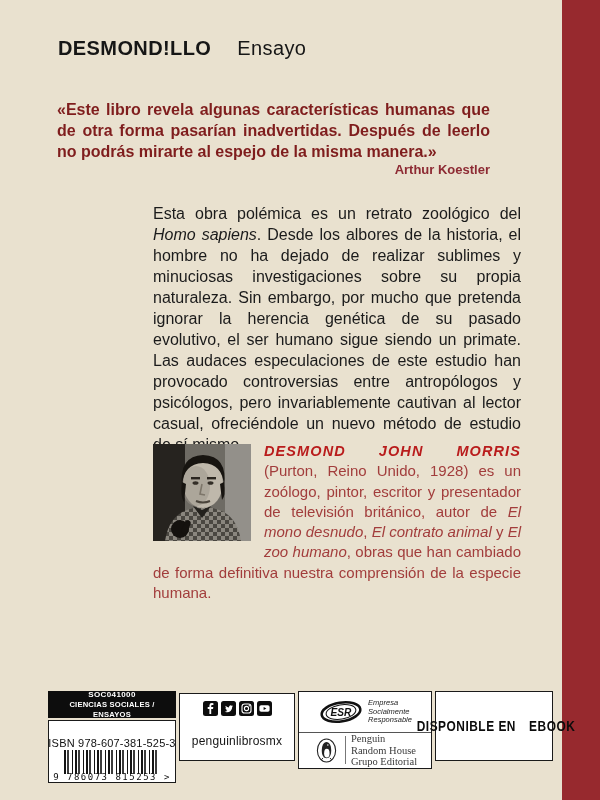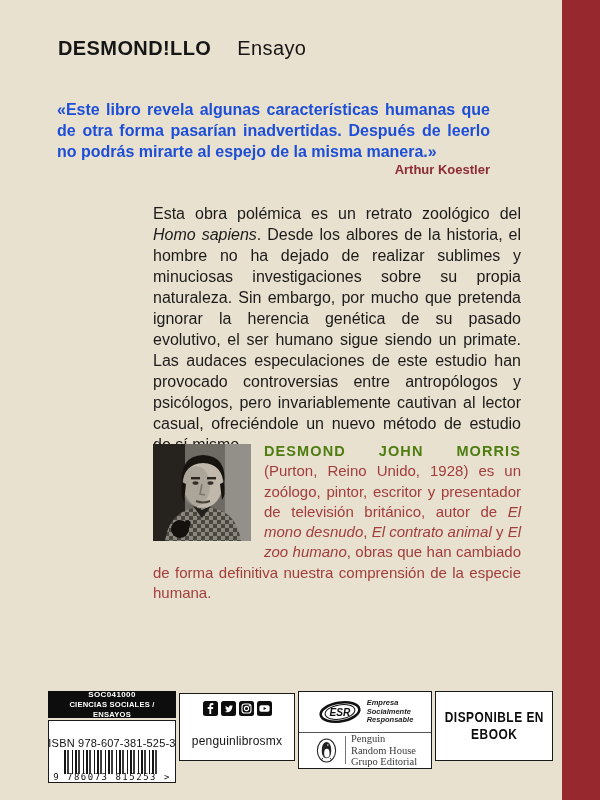--- a/index.html
+++ b/index.html
@@ -16,21 +16,21 @@
   
   .brand{
     position:absolute; left:58px; top:37px; font-size:20px; letter-spacing:.4px;
     white-space:nowrap;
   }
   .brand .b1{font-weight:800;}
   .brand .b2{font-weight:400; margin-left:26px;}
   
   .quote{
     position:absolute; left:57px; top:99px; width:433px;
-    color:#1d4ed8; font-weight:700; font-size:16px; line-height:21px;
+    color:#7f1d1d; font-weight:700; font-size:16px; line-height:21px;
     text-align:justify;
   }
   .quote-attrib{
     position:absolute; left:57px; top:162px; width:433px;
     color:#8d2a33; font-weight:700; font-size:13px; text-align:right;
   }
   
   .synopsis{
     position:absolute; left:153px; top:203px; width:368px;
     font-size:16px; line-height:21px; text-align:justify; color:#1b1b1b;
@@ -39,21 +39,21 @@
   
   .bio{
     position:absolute; left:153px; top:441px; width:368px;
     color:#a23d3c; font-size:15px; line-height:20.3px; text-align:justify;
   }
   .bio .portrait{
     float:left; width:98px; height:97px; margin:3px 13px 4px 0;
     display:block; background:#6e6b64;
   }
   .bio .author-name{
-    font-weight:700; letter-spacing:1.1px; color:#4d7c0f; font-size:14.5px;
+    font-weight:700; letter-spacing:1.1px; color:#b91c1c; font-size:14.5px;font-style:italic;
   }
   
   .footer{
     position:absolute; left:48px; top:691px; width:505px; height:70px;
     display:flex; gap:3px; align-items:stretch;
   }
   .fcol{display:flex; flex-direction:column;}
   .col-cat{width:128px;}
   .col-web{width:116px;}
   .col-logos{width:134px;}
@@ -81,27 +81,27 @@
   .social-row svg{display:block;}
   .handle{font-size:12px; color:#141414; margin-top:18px; letter-spacing:.2px;}
   .logosbox{
     background:#fff; border:1px solid #1a1a1a; flex:1;
     display:flex; flex-direction:column;
   }
   .esr-row{
     flex:0 0 40px; display:flex; align-items:center; justify-content:center; gap:4px;
     border-bottom:1px solid #555;
   }
-  .esr-text{font-size:7.5px; font-style:italic; font-weight:700; color:#1c1c1c; line-height:8.5px;}
+  .esr-text{font-size:7.5px; font-style:italic; font-weight:400; color:#1c1c1c; line-height:8.5px;}
   .prh-row{flex:1; display:flex; align-items:center; justify-content:center; gap:5px;}
   .prh-sep{width:1px; height:28px; background:#777;}
   .prh-text{font-family:"Liberation Serif", serif; font-size:10.5px; line-height:11.5px; color:#3a3a3a;}
   .ebookbox{
     background:#fff; border:1px solid #1a1a1a; flex:1;
-    display:flex; flex-direction:column; align-items:center; justify-content:center;
+    display:flex; flex-direction:row; align-items:center; justify-content:center;
   }
   .ebook-line{
     font-size:14px; font-weight:800; letter-spacing:.6px; line-height:17px;
     transform:scaleX(.85); color:#0c0c0c; white-space:nowrap;
   }
 </style>
 </head>
 <body>
 
 <div class="cover">

